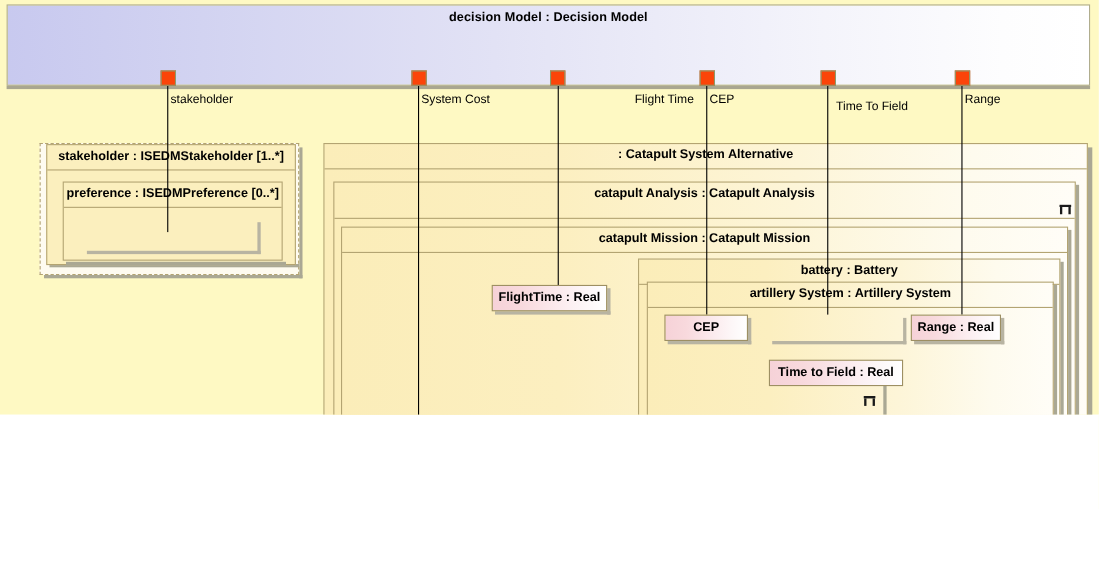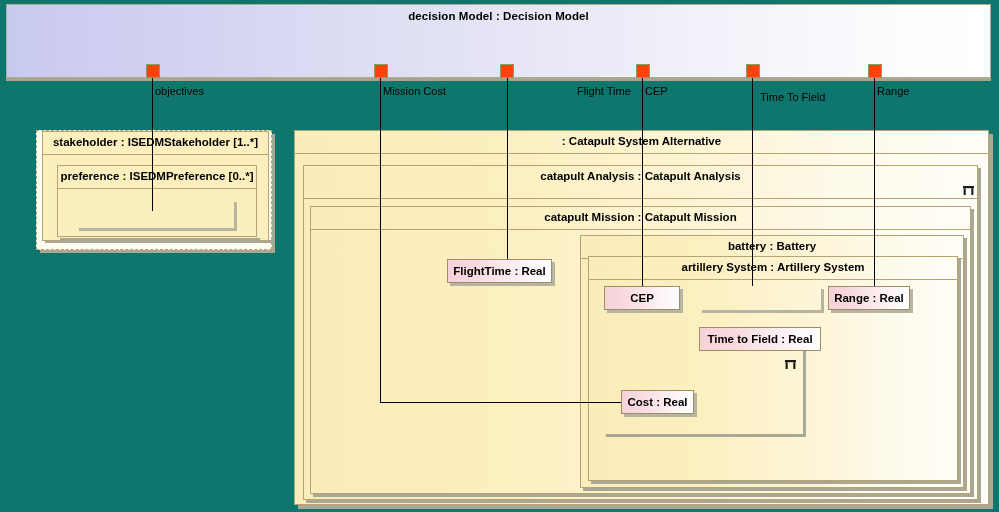--- a/index.html
+++ b/index.html
@@ -9,22 +9,22 @@
     background: #ffffff;
   }
   body {
     font-family: "Liberation Sans", sans-serif;
     -webkit-font-smoothing: none;
   }
 
   #canvas {
     position: relative;
     width: 999px;
-    height: 512px;
-    background: #0f766e;
+    height: 377px;
+    background: #fef9c3;
     overflow: hidden;
   }
 
   
   .decision-model {
     position: absolute;
     left: 6px;
     top: 4px;
     width: 985px;
     height: 74px;
@@ -198,24 +198,24 @@
 
   <div class="conn conn-v" style="left:507px; top:78px; height:182px;"></div>
 
   <div class="conn conn-v" style="left:642px; top:78px; height:208px;"></div>
 
   <div class="conn conn-v" style="left:752px; top:78px; height:208px;"></div>
 
   <div class="conn conn-v" style="left:874px; top:78px; height:208px;"></div>
 
   <div class="port" style="left:146px; top:64px;"></div>
-  <div class="port-label" style="left:155px; top:85px;">objectives</div>
+  <div class="port-label" style="left:155px; top:85px;">stakeholder</div>
 
   <div class="port" style="left:374px; top:64px;"></div>
-  <div class="port-label" style="left:383px; top:85px;">Mission Cost</div>
+  <div class="port-label" style="left:383px; top:85px;">System Cost</div>
 
   <div class="port" style="left:500px; top:64px;"></div>
   <div class="port-label" style="left:532px; top:85px;padding-left:45px;">Flight Time</div>
 
   <div class="port" style="left:636px; top:64px;"></div>
   <div class="port-label" style="left:645px; top:85px;">CEP</div>
 
   <div class="port" style="left:746px; top:64px;"></div>
   <div class="port-label" style="left:760px; top:91px;">Time To Field</div>
 

